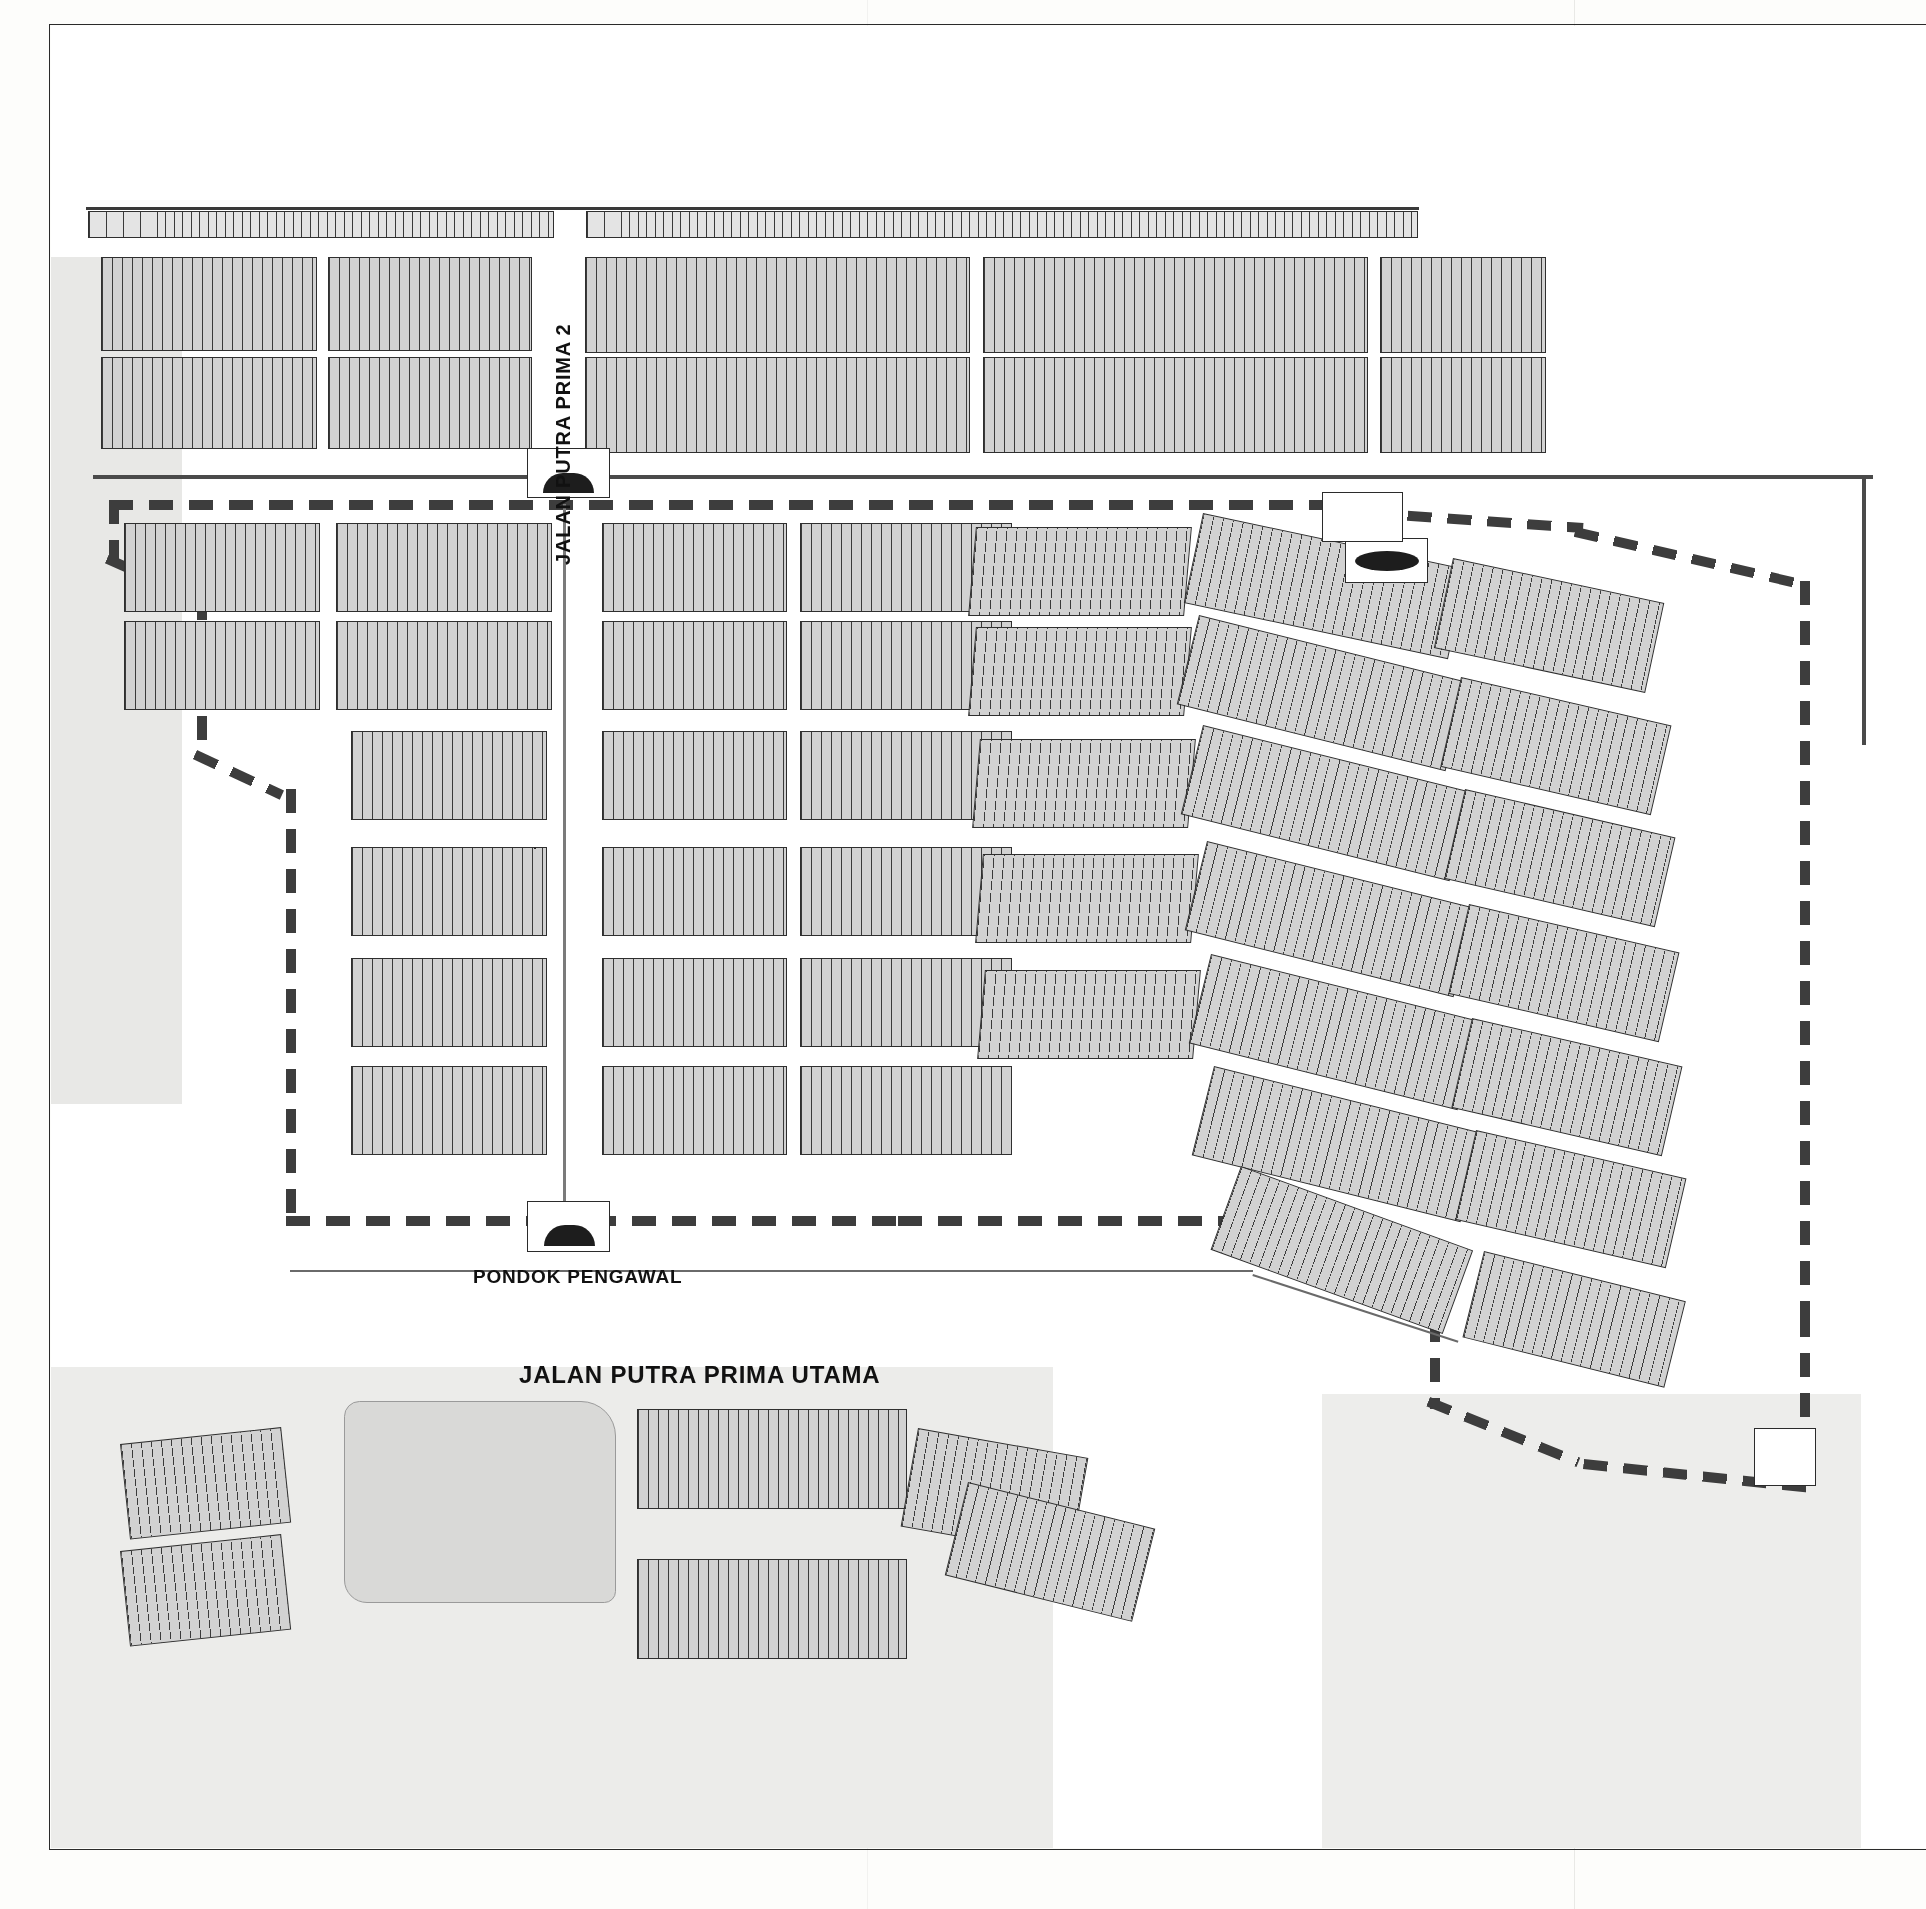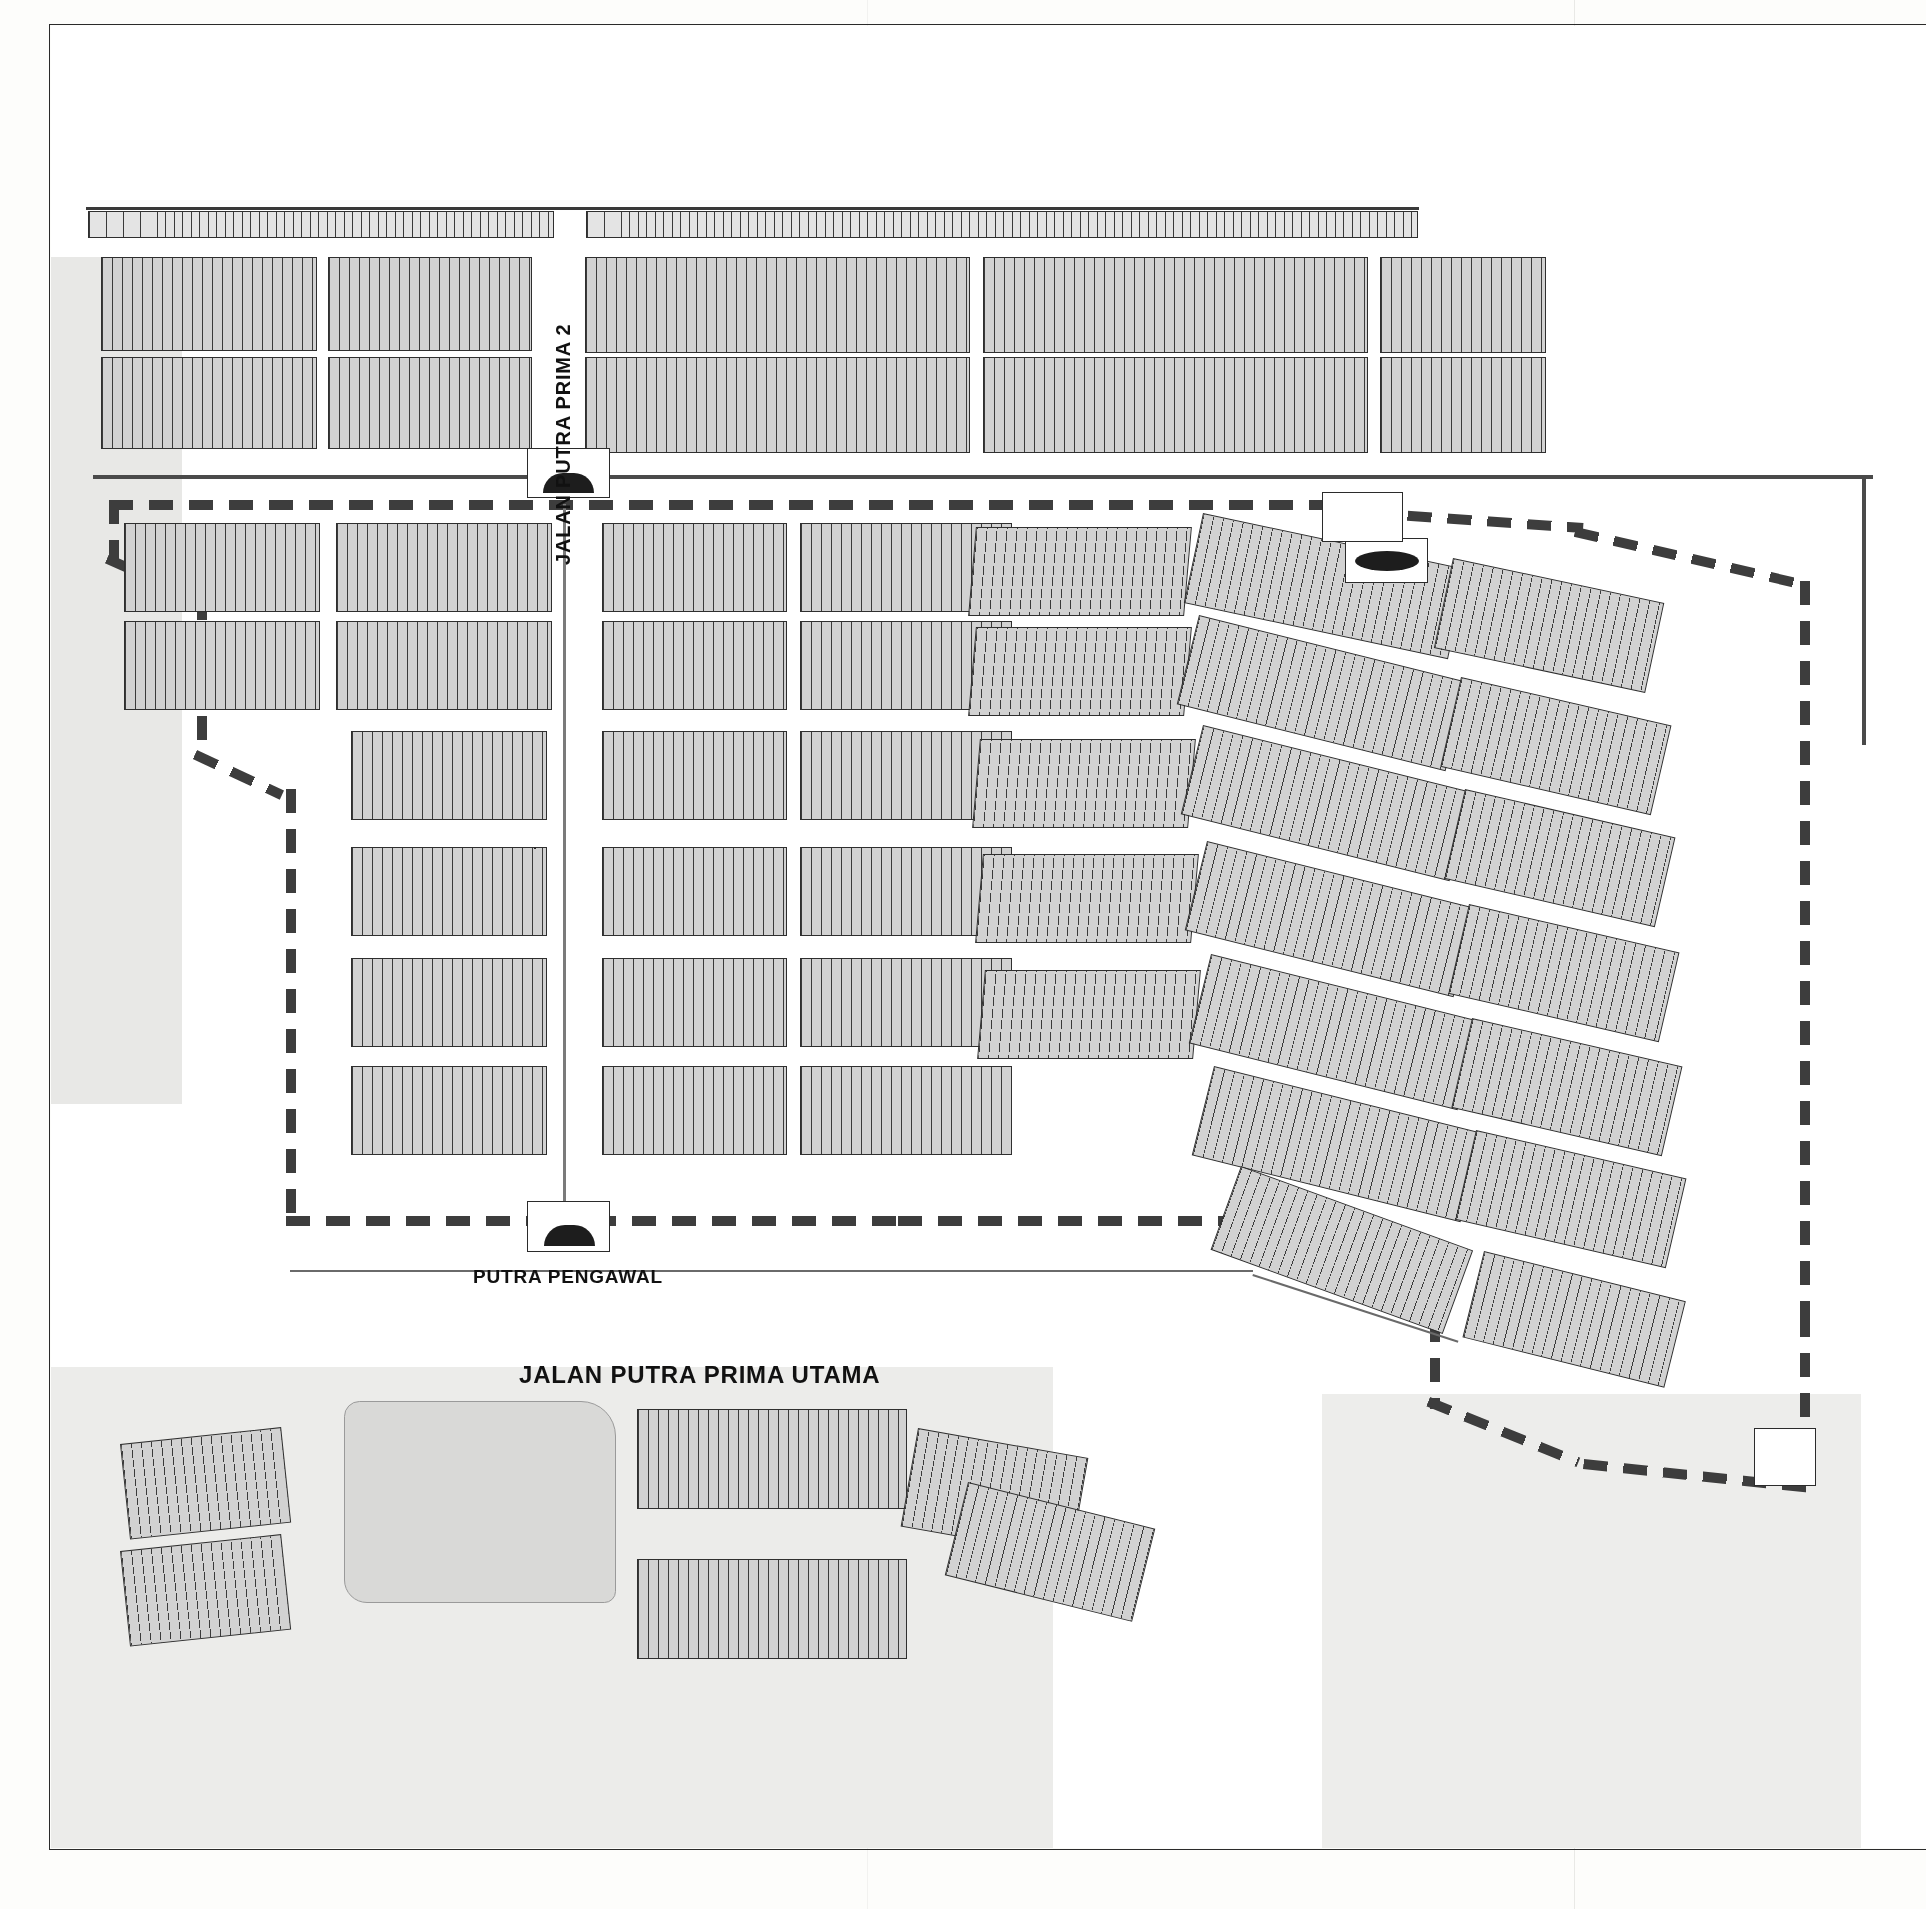--- a/index.html
+++ b/index.html
@@ -254,21 +254,21 @@
       </div>
 
       <div class="marker-box" style="left:1294px; top:512px; width:83px; height:45px;">
         <div class="marker-ellipse" style="left:9.2px; top:12.3px; width:64px; height:20px;"></div>
       </div>
       <div class="marker-box" style="left:1271px; top:466px; width:81px; height:50px; border-width:1.2px;"></div>
       <div class="marker-box" style="left:1703px; top:1402px; width:62px; height:58px; border-width:1.2px;"></div>
 
       <div class="maplabel vertical" style="left:501px; top:539px; font-size:20px;">JALAN  PUTRA  PRIMA  2</div>
 
-      <div class="maplabel" style="left:422px; top:1240px; font-size:19px;">PUTRA PENGAWAL</div>
+      <div class="maplabel" style="left:422px; top:1240px; font-size:19px;">PONDOK PENGAWAL</div>
 
       <div class="maplabel" style="left:468px; top:1335px; font-size:24px;">JALAN  PUTRA PRIMA UTAMA</div>
 
     </div>
   </div>
 
 </div>
 
 
 </body></html>

